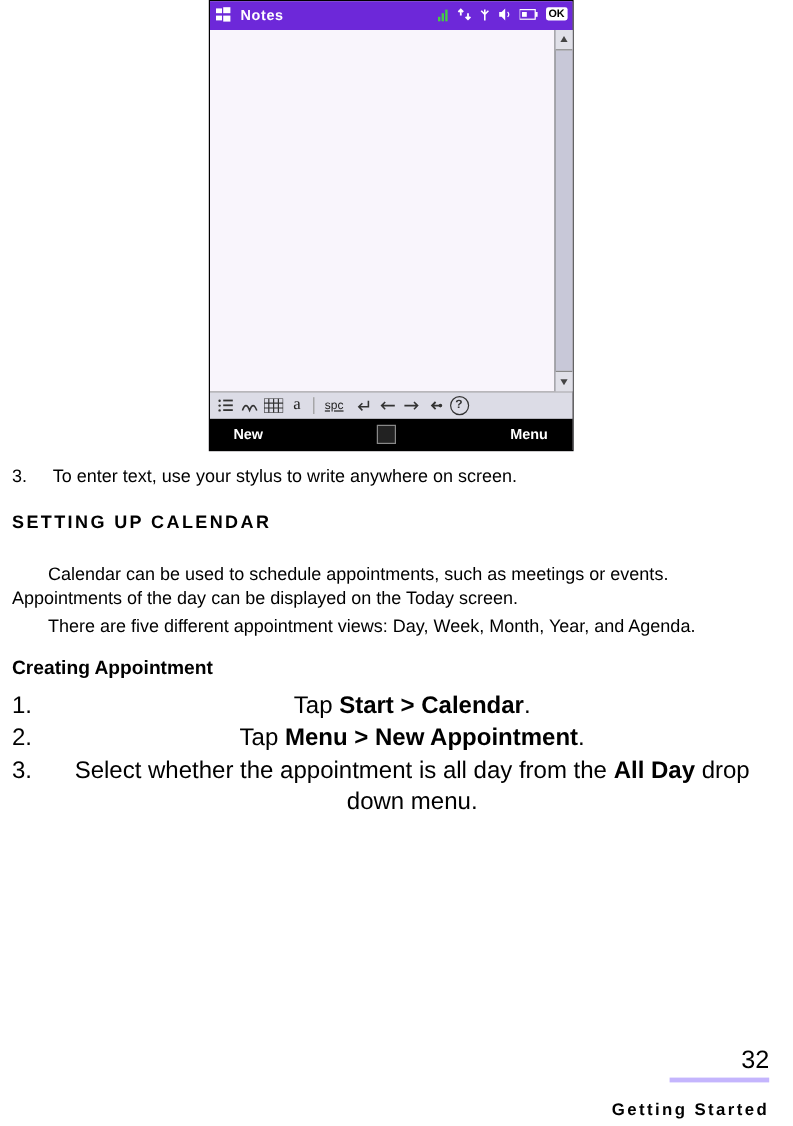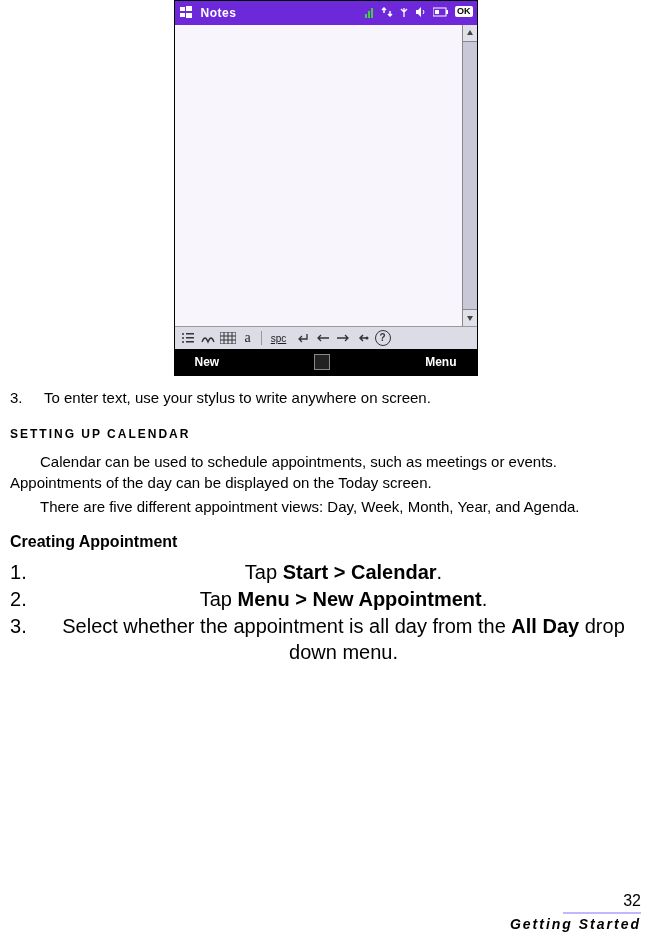--- a/index.html
+++ b/index.html
@@ -99,23 +99,23 @@
     margin-top: 12px;
   }
   .step-line {
     display:flex; gap: 20px; margin: 8px 0 14px 0;
   }
   .step-num { width: 14px; text-align:left; }
   .section-heading {
     font-family: "Arial Black", Arial, sans-serif;
     font-weight: 900;
     letter-spacing: 2px;
-    font-size: 12px;
+    font-size: 15px;
     text-transform: uppercase;
-    margin: 18px 0 10px 0;
+    margin: 18px 0 22px 0;
   }
   .para {
     margin: 4px 0;
     text-indent: 30px;
   }
   .para-wrap { margin-bottom: 12px; }
   .sub-heading {
     font-size: 16px;
     font-weight: bold;
     margin: 14px 0 6px 0;
@@ -139,32 +139,31 @@
     flex-shrink:0;
   }
   ol.steps li .li-body { flex:1; }
   .footer {
     position:absolute;
     bottom: 6px;
     right: 20px;
     text-align: right;
   }
   .page-num {
-    font-size: 16px;
-    border-bottom: 2px solid #c4b5fd;
+    font-size: 21px;
+    border-bottom: 4px solid #c4b5fd;
     padding: 0 0 2px 60px;
     display:inline-block;
   }
   .footer-chapter {
     font-family: "Arial Black", Arial, sans-serif;
     font-weight: 900;
     letter-spacing: 2px;
     font-size: 14px;
-    font-style: italic;
-    margin-top: 2px;
+    margin-top: 14px;
     text-align: right;
   }
 </style>
 </head>
 <body>
 
 <div class="page">
 
   <div class="device">
     <div class="titlebar">

